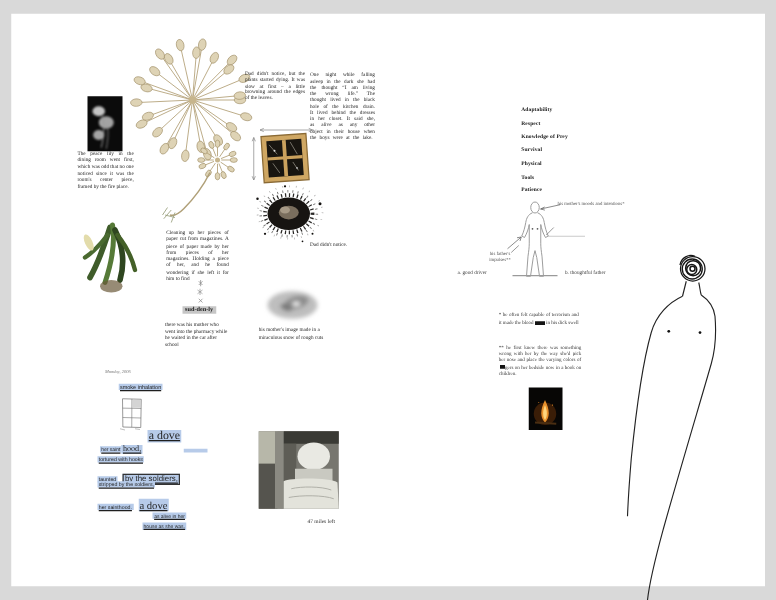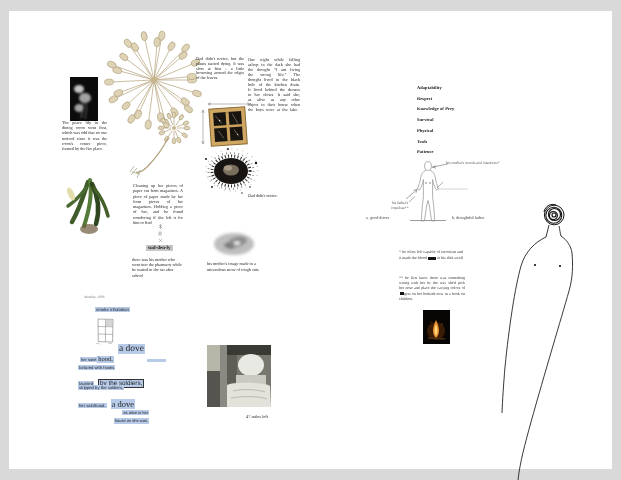--- a/index.html
+++ b/index.html
@@ -5,21 +5,21 @@
   html,body{margin:0;padding:0;}
   body{width:621px;height:480px;overflow:hidden;background:#d9d9d9;}
   #stage{position:relative;width:621px;height:480px;background:#d9d9d9;
          font-family:"Liberation Serif",serif;color:#1b1b1b;
          text-rendering:geometricPrecision;}
   #canvas{position:absolute;left:9px;top:11px;width:603px;height:458px;background:#ffffff;}
   .serif{font-family:"Liberation Serif",serif;}
   .sans{font-family:"Liberation Sans",sans-serif;}
   .just{text-align:justify;}
   .t{position:absolute;color:#1f1f1f;}
-  .hl{background:#b7cbe9;padding:0 1px;display:inline-block;}
+  .hl{background:#b7cbe9;padding:0 1px;display:inline-block;text-decoration:underline;}
   .gray-cut{background:#c6c6c6;padding:0.5px 2px;font-weight:bold;}
   svg{position:absolute;overflow:visible;}
   .cap{color:#2a2a2a;}
   .fn{color:#333;}
   .redact1{display:inline-block;width:8px;height:3px;background:#141414;vertical-align:middle;margin:0 1px;}
   .redact2{display:inline-block;width:4px;height:3.5px;background:#141414;vertical-align:middle;margin:0 0.5px;}
   .trait{font-weight:bold;color:#161616;letter-spacing:0.1px;}
 </style>
 </head>
 <body>

